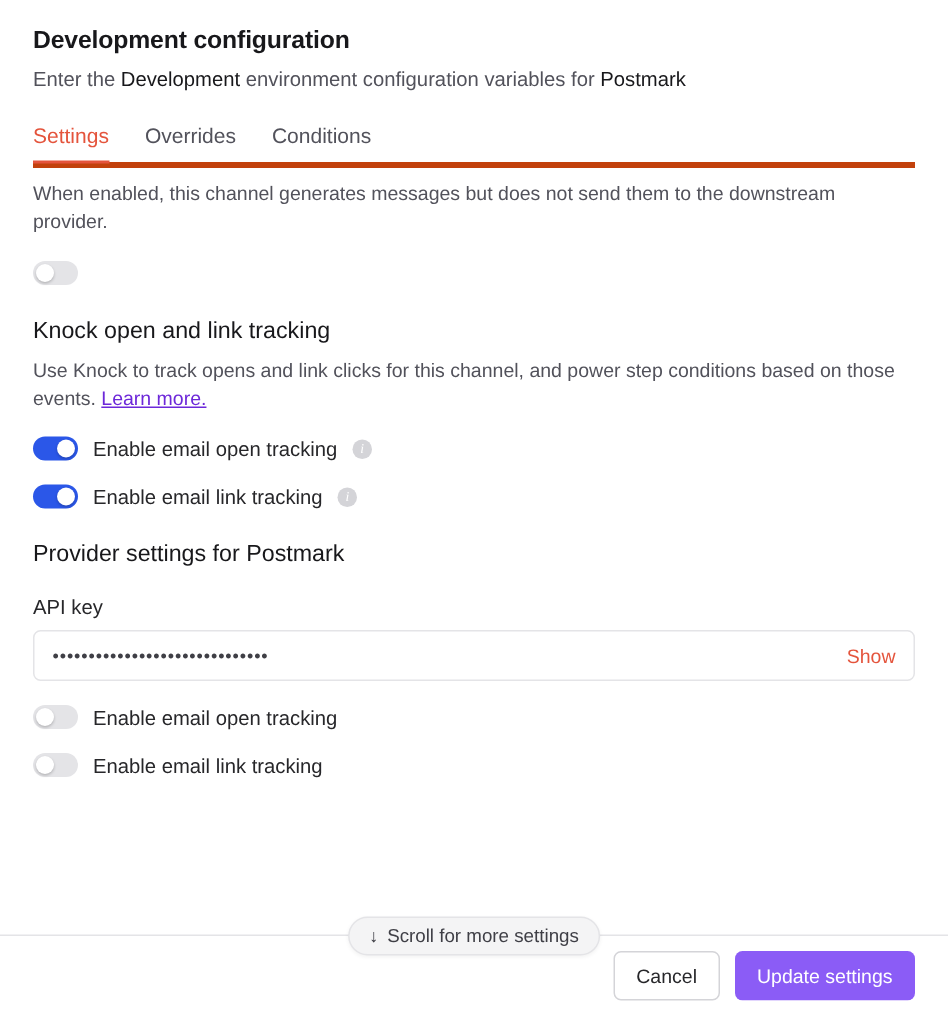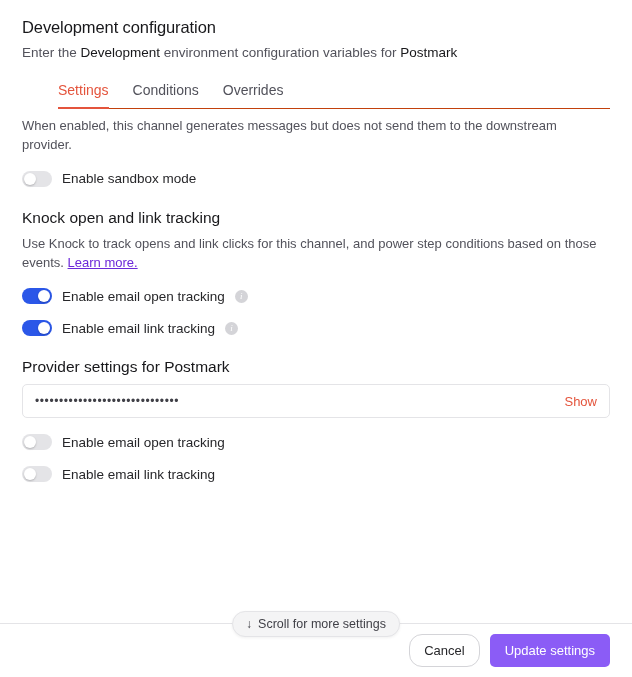--- a/index.html
+++ b/index.html
@@ -21,39 +21,38 @@
     display: flex;
     flex-direction: column;
   }
   .content {
     flex: 1 1 auto;
     overflow: hidden;
     padding: 0 22px;
   }
   .title {
     font-size: 16.5px;
-    font-weight: normal;
+    font-weight: bold;
     color: #18181b;
     margin: 18px 0 0 0;
     letter-spacing: -0.1px;
   }
   .subtitle {
     font-size: 13.5px;
     color: #52525b;
     margin-top: 8px;
   }
   .subtitle b { color: #18181b; font-weight: normal; }
 
   .tabs {
     display: flex;
     gap: 24px;
     margin-top: 18px;
-    border-bottom: 1px solid #c2410c;
+    border-bottom: 4px solid #c2410c;
     position: relative;
-    margin-left: 36px;
   }
   .tab {
     font-size: 14px;
     color: #52525b;
     padding: 4px 0 9px 0;
     cursor: pointer;
     border-bottom: 2px solid transparent;
     margin-bottom: -1px;
   }
   .tab.active {
@@ -195,21 +194,20 @@
     font-size: 13px;
     border-radius: 5px;
     padding: 8px 14px;
     cursor: pointer;
     border: 1px solid transparent;
   }
   .btn-secondary {
     background: #ffffff;
     border-color: #d4d4d8;
     color: #27272a;
-    border-radius: 13px;
   }
   .btn-primary {
     background: #8b5cf6;
     color: #ffffff;
   }
 </style>
 </head>
 <body>
 
 <div class="panel">
@@ -217,31 +215,30 @@
   <div class="content">
 
     <div class="title">Development configuration</div>
 
     <div class="subtitle">
       <span>Enter the </span><b>Development</b><span> environment configuration variables for </span><b>Postmark</b>
     </div>
 
     <div class="tabs">
       <div class="tab active">Settings</div>
+      <div class="tab">Overrides</div>
       <div class="tab">Conditions</div>
-      <div class="tab">Overrides</div>
     </div>
 
     <div class="section-desc">When enabled, this channel generates messages but does not send them to the downstream provider.</div>
 
     <div class="toggle-row">
       <div class="toggle">
         <div class="knob"></div>
       </div>
-      <div class="toggle-label">Enable sandbox mode</div>
     </div>
 
     <div class="section-head">Knock open and link tracking</div>
     <div class="section-desc">
       <span>Use Knock to track opens and link clicks for this channel, and power step conditions based on those events.</span>
       <a href="#">Learn more.</a>
     </div>
 
     <div class="toggle-row">
       <div class="toggle on">
@@ -254,20 +251,21 @@
     <div class="toggle-row">
       <div class="toggle on">
         <div class="knob"></div>
       </div>
       <div class="toggle-label">Enable email link tracking</div>
       <span class="info-icon">i</span>
     </div>
 
     <div class="section-head">Provider settings for Postmark</div>
 
+    <div class="field-label">API key</div>
     <div class="input-wrap">
       <div class="input-value">••••••••••••••••••••••••••••••</div>
       <div class="show-link">Show</div>
     </div>
 
     <div class="toggle-row">
       <div class="toggle">
         <div class="knob"></div>
       </div>
       <div class="toggle-label">Enable email open tracking</div>

